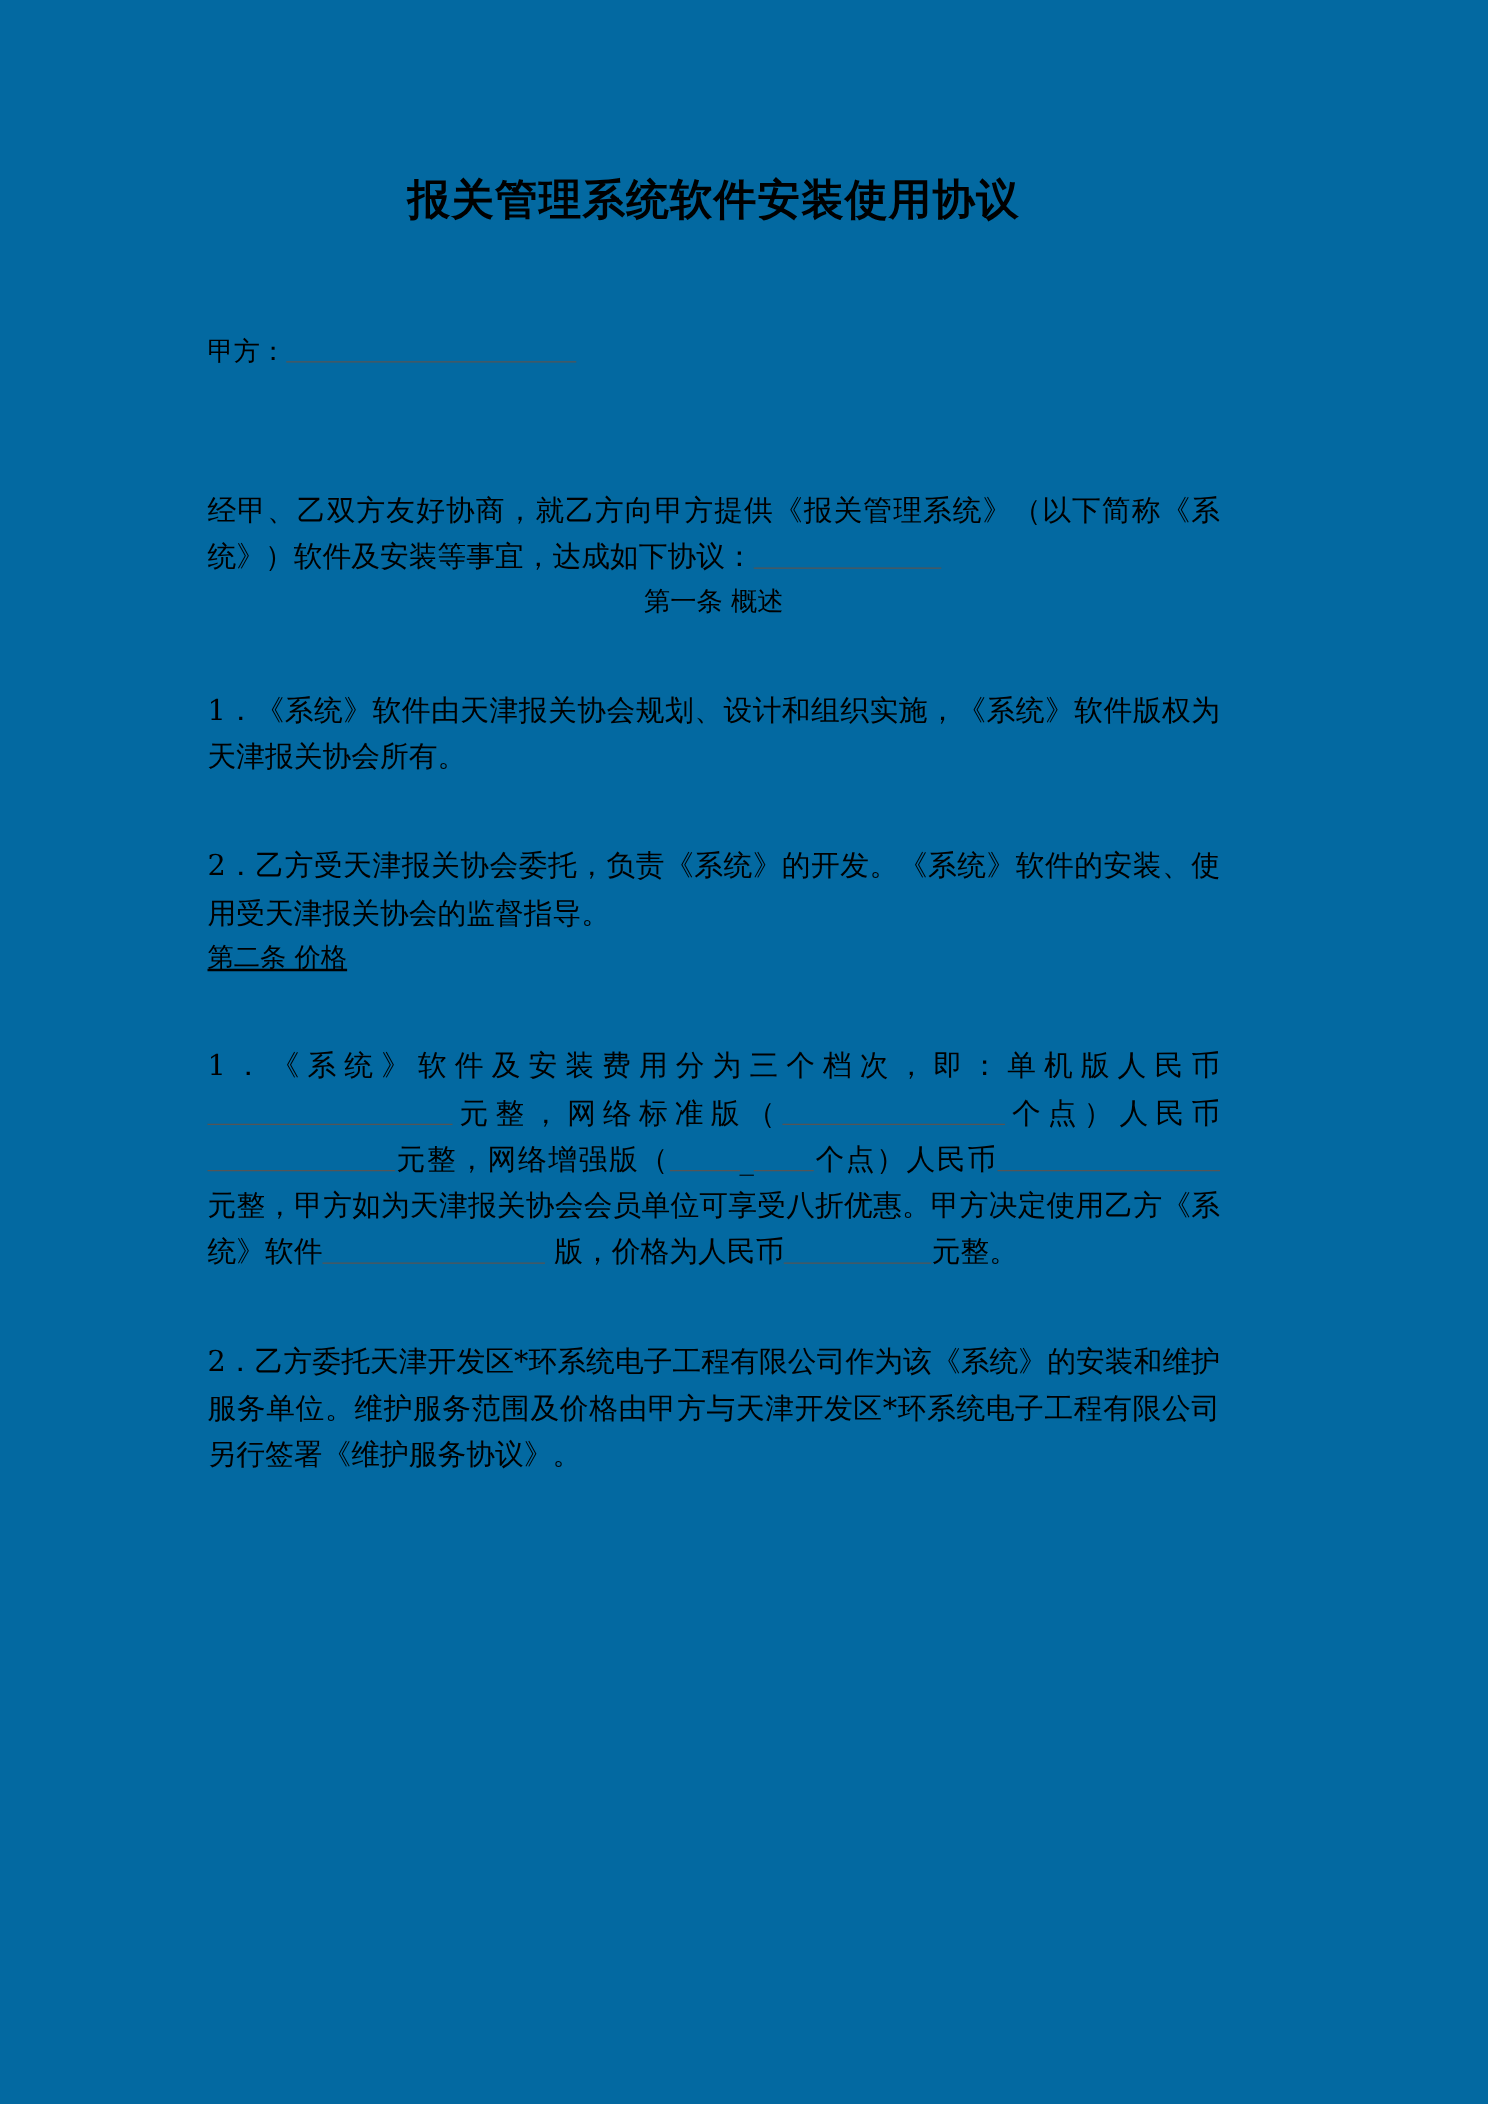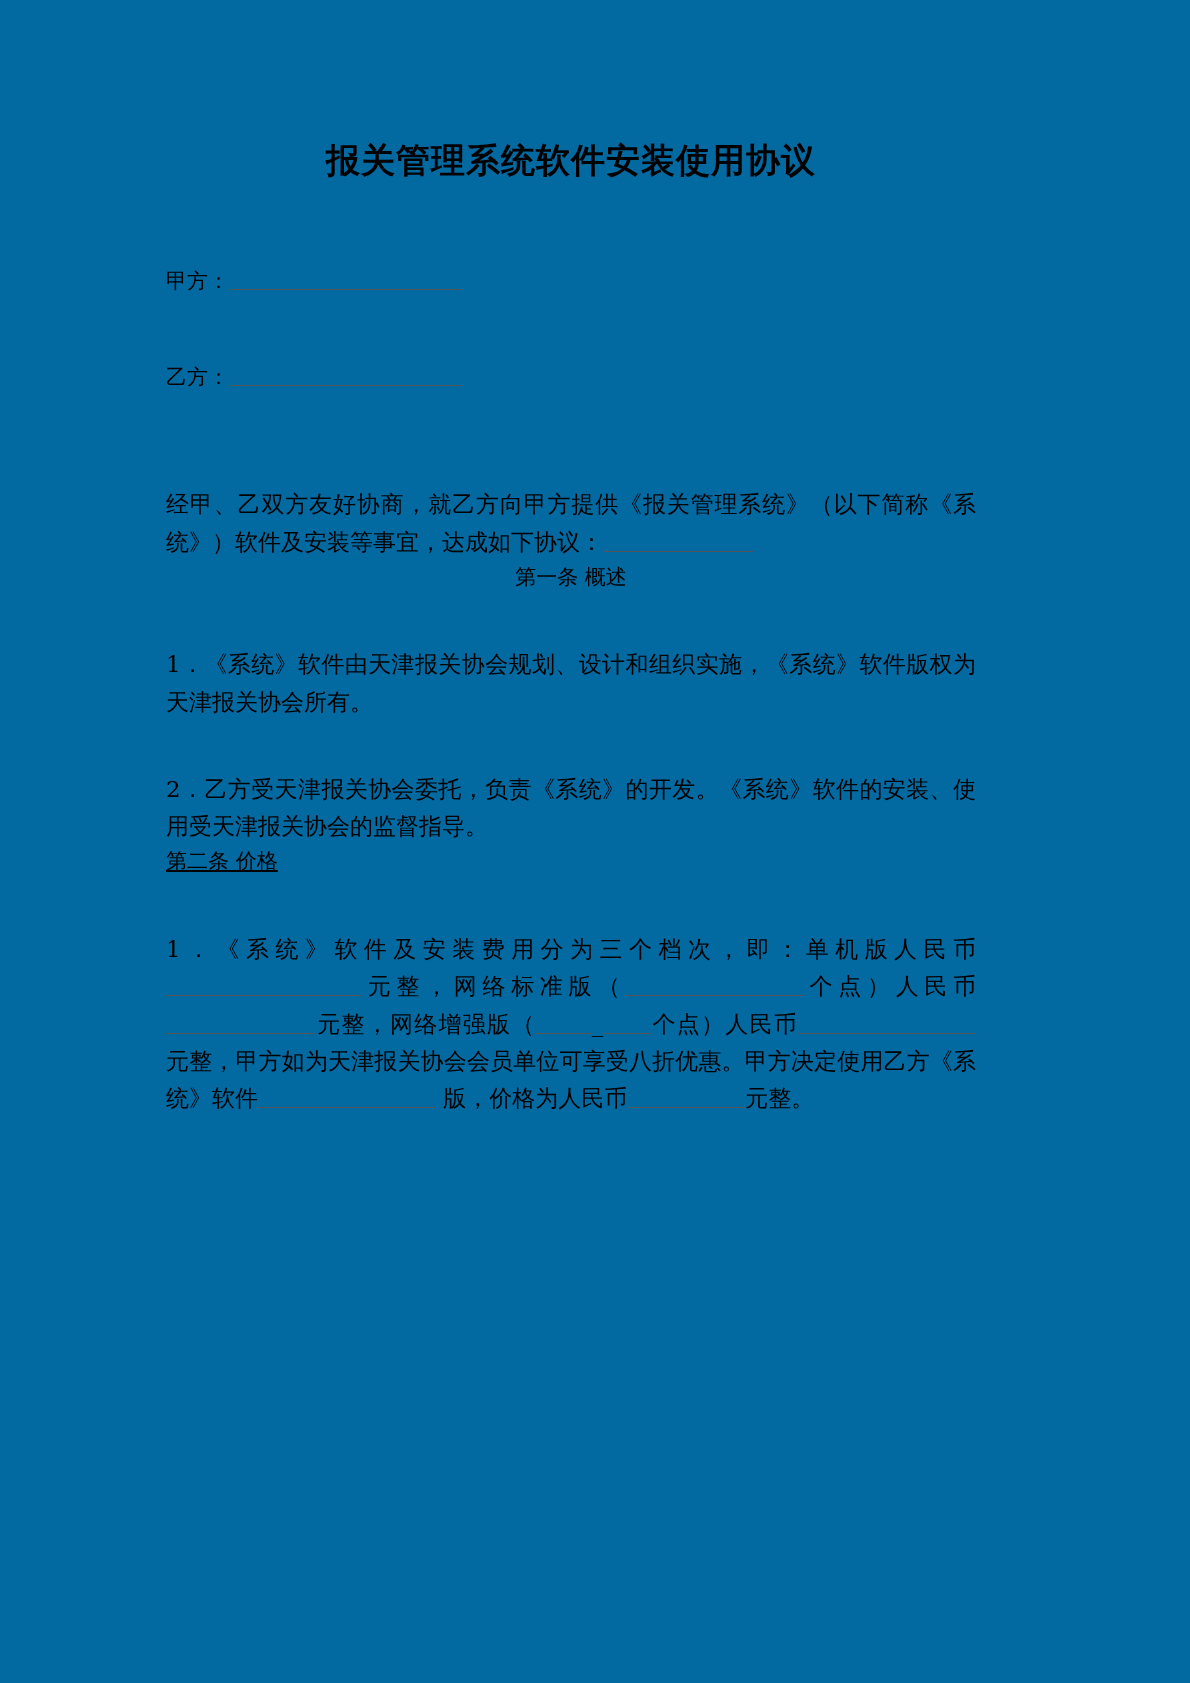--- a/index.html
+++ b/index.html
@@ -81,31 +81,29 @@
 
 <div class="page">
   <div class="content">
 
     <h1 class="doc-title">报关管理系统软件安装使用协议</h1>
 
     <div class="party-line first">
       <span>甲方：</span><span class="blank blank-party"></span>
     </div>
 
-    <div class="party-line second">
-      <span>乙方：</span><span class="blank blank-party"></span>
-    </div>
 
     <p class="para gap-intro"><span>经甲、乙双方友好协商，就乙方向甲方提供《报关管理系统》（以下简称《系统》）软件及安装等事宜，达成如下协议：</span><span class="blank blank-md"></span></p>
 
     <p class="heading gap-heading">第一条  概述</p>
 
     <p class="para gap-item"><span>1．</span><span>《系统》软件由天津报关协会规划、设计和组织实施，《系统》软件版权为天津报关协会所有。</span></p>
 
     <p class="para gap-item-2"><span>2．</span><span>乙方受天津报关协会委托，负责《系统》的开发。《系统》软件的安装、使用受天津报关协会的监督指导。</span></p>
 
     <p class="heading gap-section">第二条  价格</p>
 
     <p class="para gap-item"><span>1．</span><span>《系统》软件及安装费用分为三个档次，即：单机版人民币</span><span class="blank blank-xl"></span><span>元整，网络标准版（</span><span class="blank blank-lg"></span><span>个点）人民币</span><span class="blank blank-md"></span><span>元整，网络增强版（</span><span class="blank blank-xs"></span><span>_</span><span class="blank blank-tiny"></span><span>个点）人民币</span><span class="blank blank-lg"></span><span>元整，甲方如为天津报关协会会员单位可享受八折优惠。甲方决定使用乙方《系统》软件</span><span class="blank blank-lg"></span><span> 版，价格为人民币</span><span class="blank blank-sm"></span><span>元整。</span></p>
 
+    <p class="para gap-item-2"><span>2．</span><span>乙方委托天津开发区*环系统电子工程有限公司作为该《系统》的安装和维护服务单位。维护服务范围及价格由甲方与天津开发区*环系统电子工程有限公司另行签署《维护服务协议》。</span></p>
 
   </div>
 </div>
 
 </body></html>

